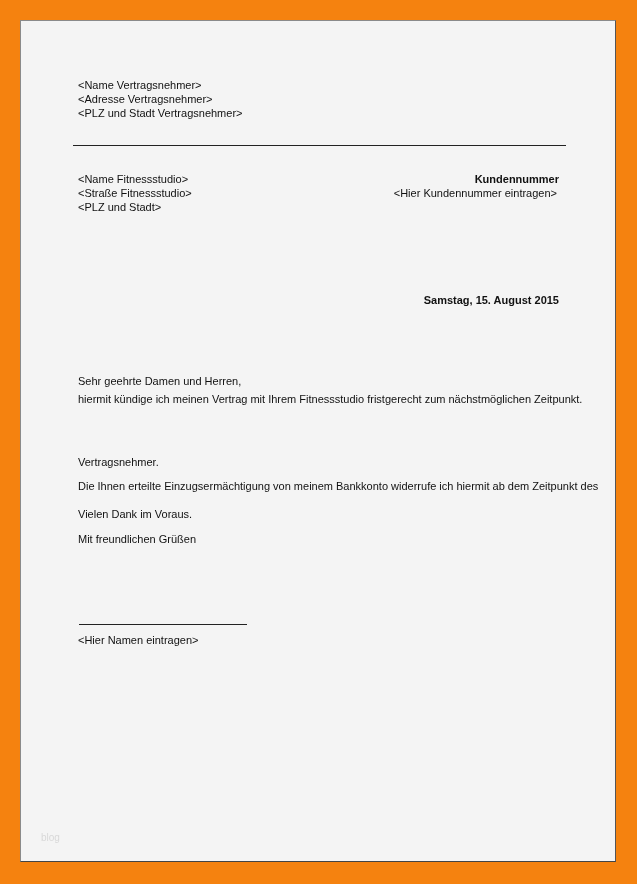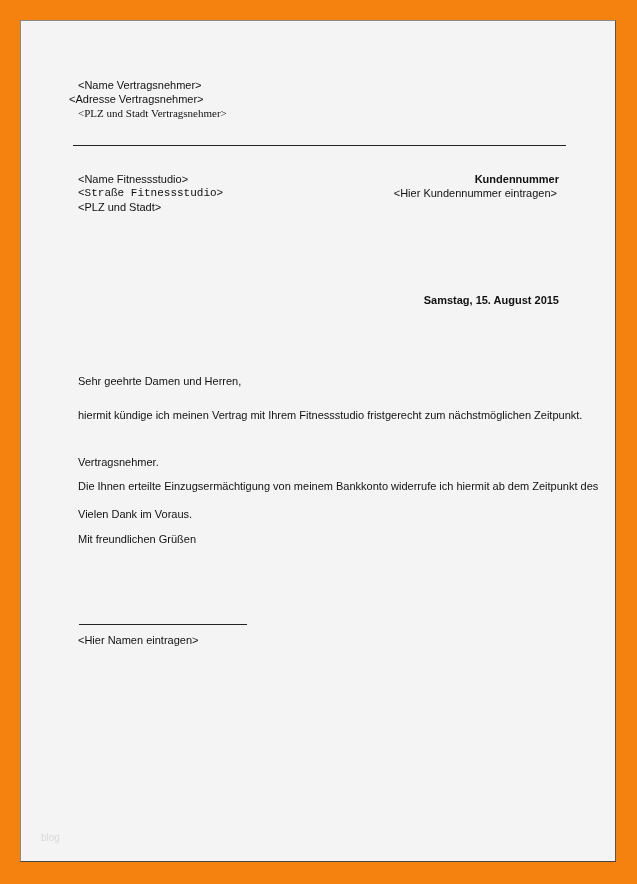--- a/index.html
+++ b/index.html
@@ -46,36 +46,36 @@
       font-size: 10px;
       color: #d8d8d8;
     }
   </style>
 </head>
 <body>
 
 <div class="page">
 
   <div class="txt" style="left:57px; top:58px;">&lt;Name Vertragsnehmer&gt;</div>
-  <div class="txt" style="left:48px; top:72px;">&lt;Adresse Vertragsnehmer&gt;</div>
-  <div class="txt" style="left:57px; top:86px;font-family:Liberation Serif, serif;">&lt;PLZ und Stadt Vertragsnehmer&gt;</div>
+  <div class="txt" style="left:57px; top:72px;">&lt;Adresse Vertragsnehmer&gt;</div>
+  <div class="txt" style="left:57px; top:86px;">&lt;PLZ und Stadt Vertragsnehmer&gt;</div>
 
   <div class="rule" style="left:52px; top:124px; width:493px;"></div>
 
   <div class="txt" style="left:57px; top:152px;">&lt;Name Fitnessstudio&gt;</div>
-  <div class="txt" style="left:57px; top:166px;font-family:Liberation Mono, monospace;">&lt;Straße Fitnessstudio&gt;</div>
+  <div class="txt" style="left:57px; top:166px;">&lt;Straße Fitnessstudio&gt;</div>
   <div class="txt" style="left:57px; top:180px;">&lt;PLZ und Stadt&gt;</div>
 
   <div class="txt bold right" style="right:56px; top:152px;">Kundennummer</div>
   <div class="txt right" style="right:58px; top:166px;">&lt;Hier Kundennummer eintragen&gt;</div>
 
   <div class="txt bold right" style="right:56px; top:273px;">Samstag, 15. August 2015</div>
 
   <div class="txt" style="left:57px; top:354px;">Sehr geehrte Damen und Herren,</div>
-  <div class="txt" style="left:57px; top:388px;">hiermit kündige ich meinen Vertrag mit Ihrem Fitnessstudio fristgerecht zum nächstmöglichen Zeitpunkt.</div>
+  <div class="txt" style="left:57px; top:372px;">hiermit kündige ich meinen Vertrag mit Ihrem Fitnessstudio fristgerecht zum nächstmöglichen Zeitpunkt.</div>
   <div class="txt" style="left:57px; top:420px;margin-top:39px;">Die Ihnen erteilte Einzugsermächtigung von meinem Bankkonto widerrufe ich hiermit ab dem Zeitpunkt des</div>
   <div class="txt" style="left:57px; top:435px;">Vertragsnehmer.</div>
 
   <div class="txt" style="left:57px; top:487px;">Vielen Dank im Voraus.</div>
   <div class="txt" style="left:57px; top:512px;">Mit freundlichen Grüßen</div>
 
   <div class="rule" style="left:58px; top:603px; width:168px;"></div>
   <div class="txt" style="left:57px; top:613px;">&lt;Hier Namen eintragen&gt;</div>
 
   <div class="watermark" style="left:20px; top:811px;text-align:center;">blog</div>

